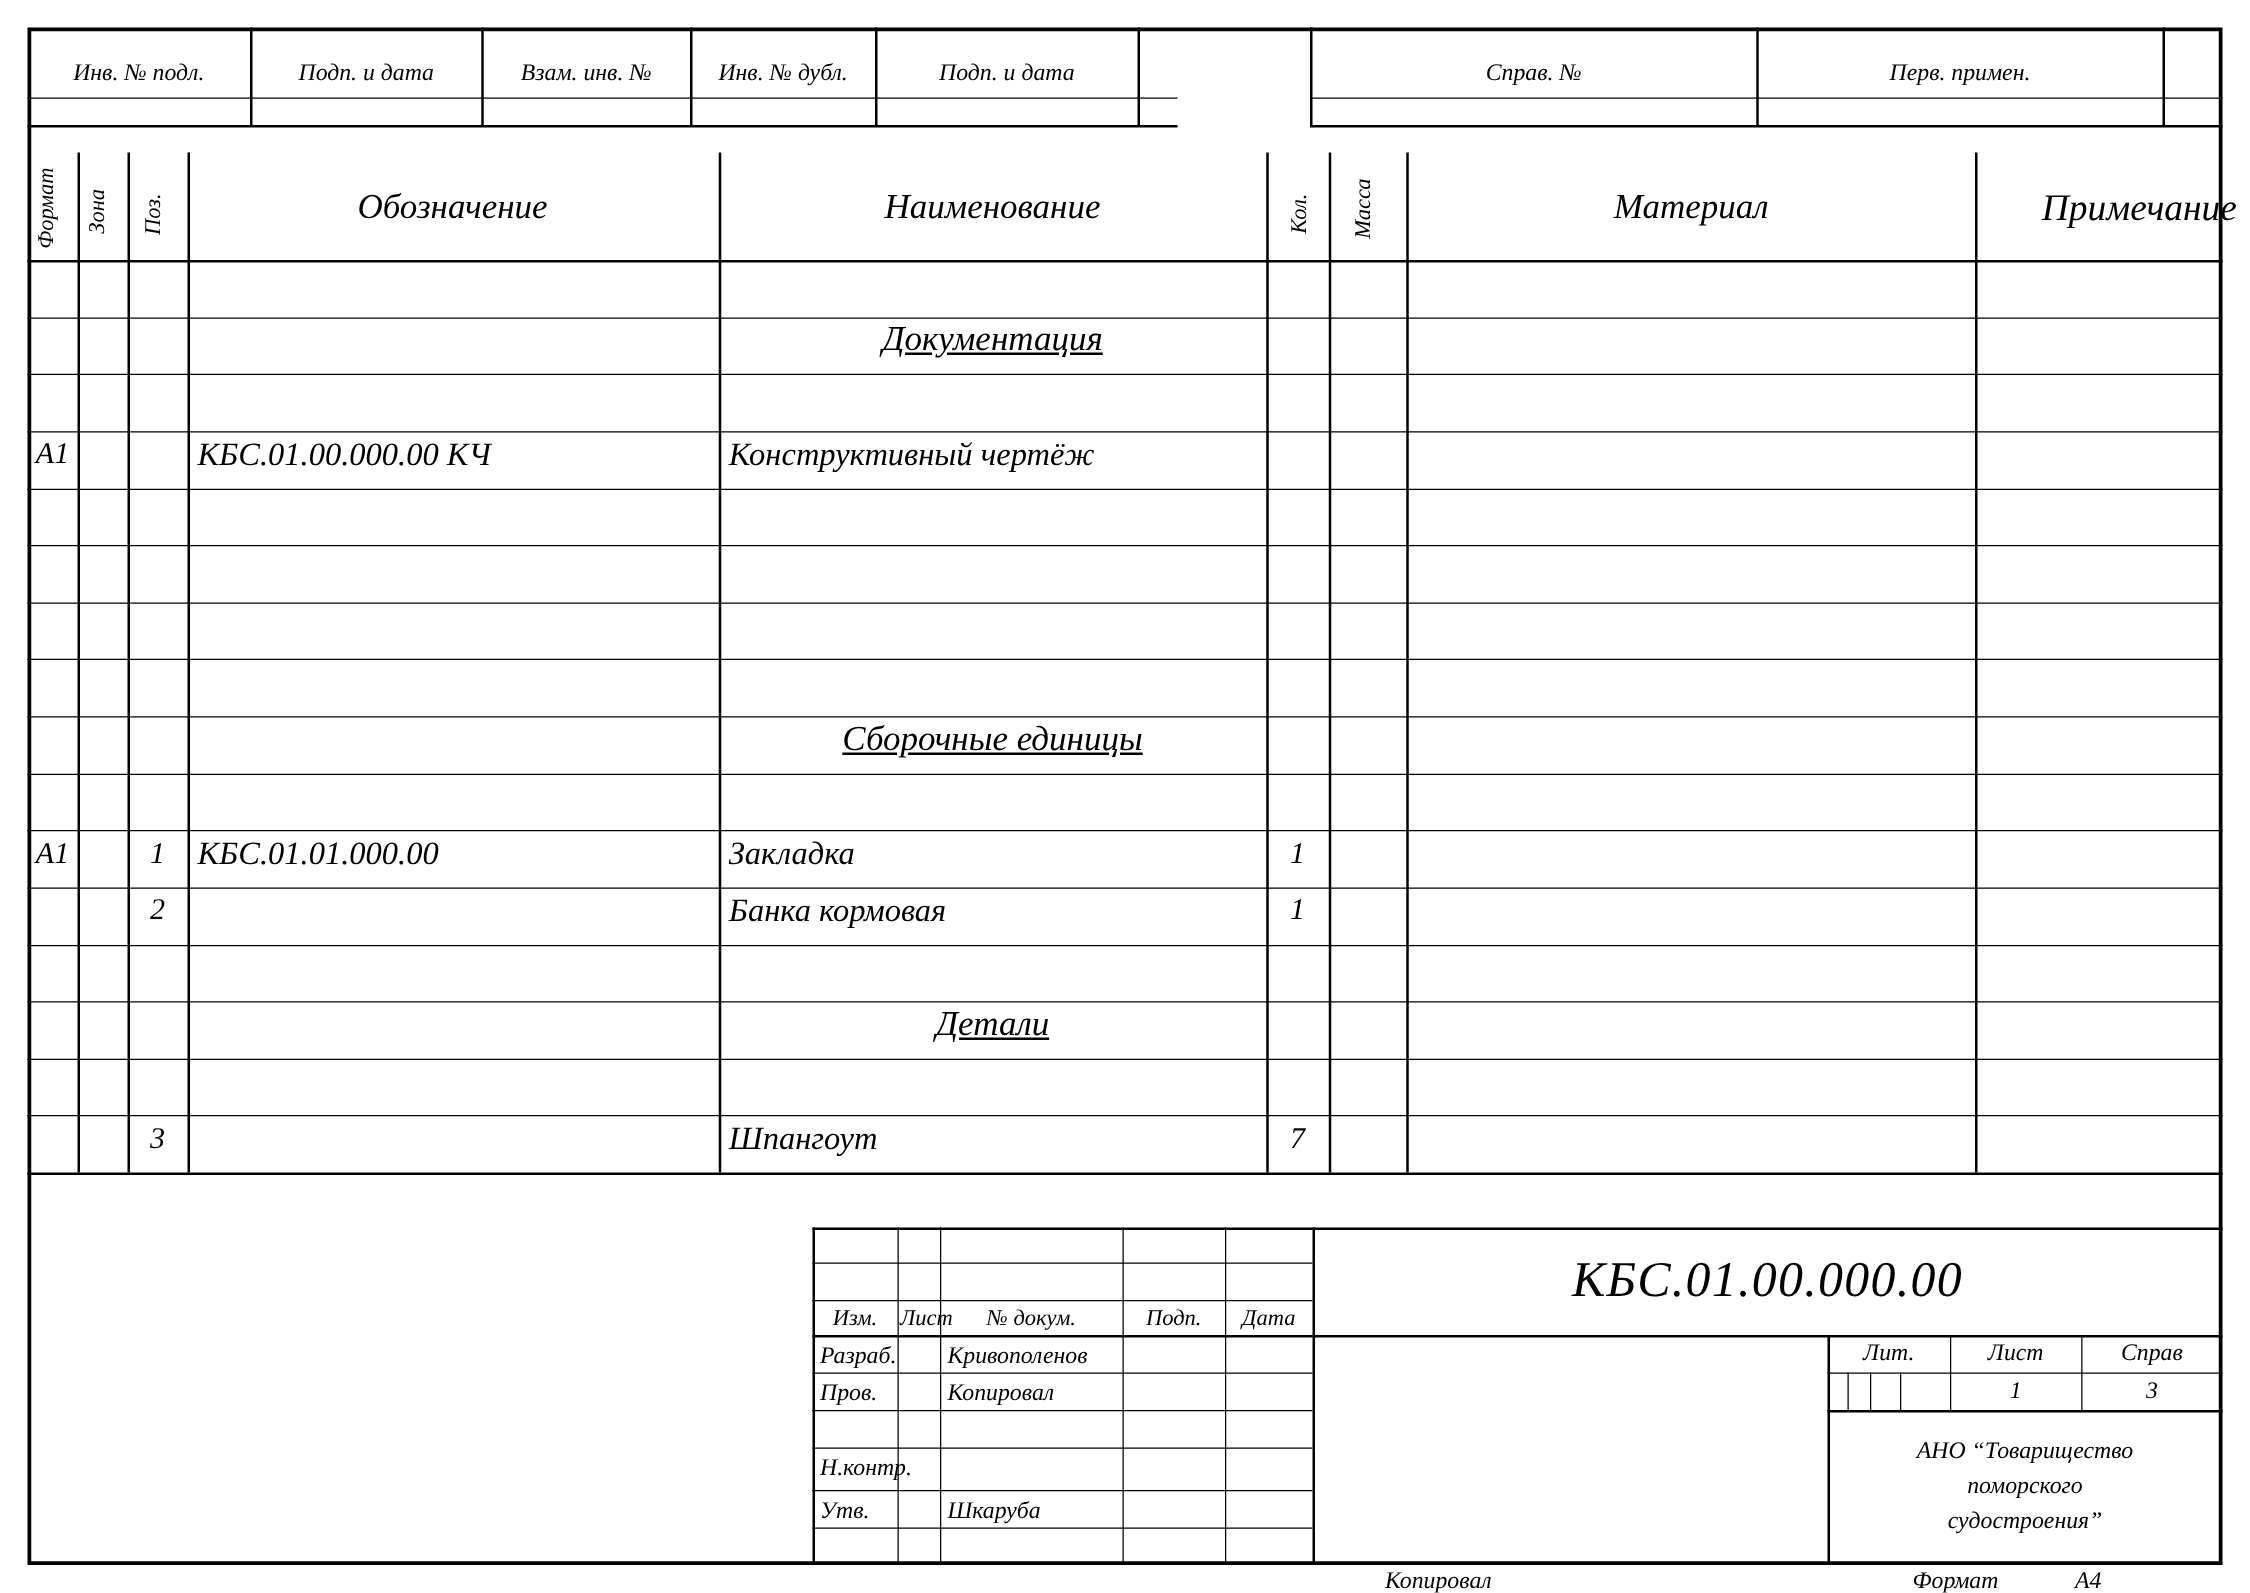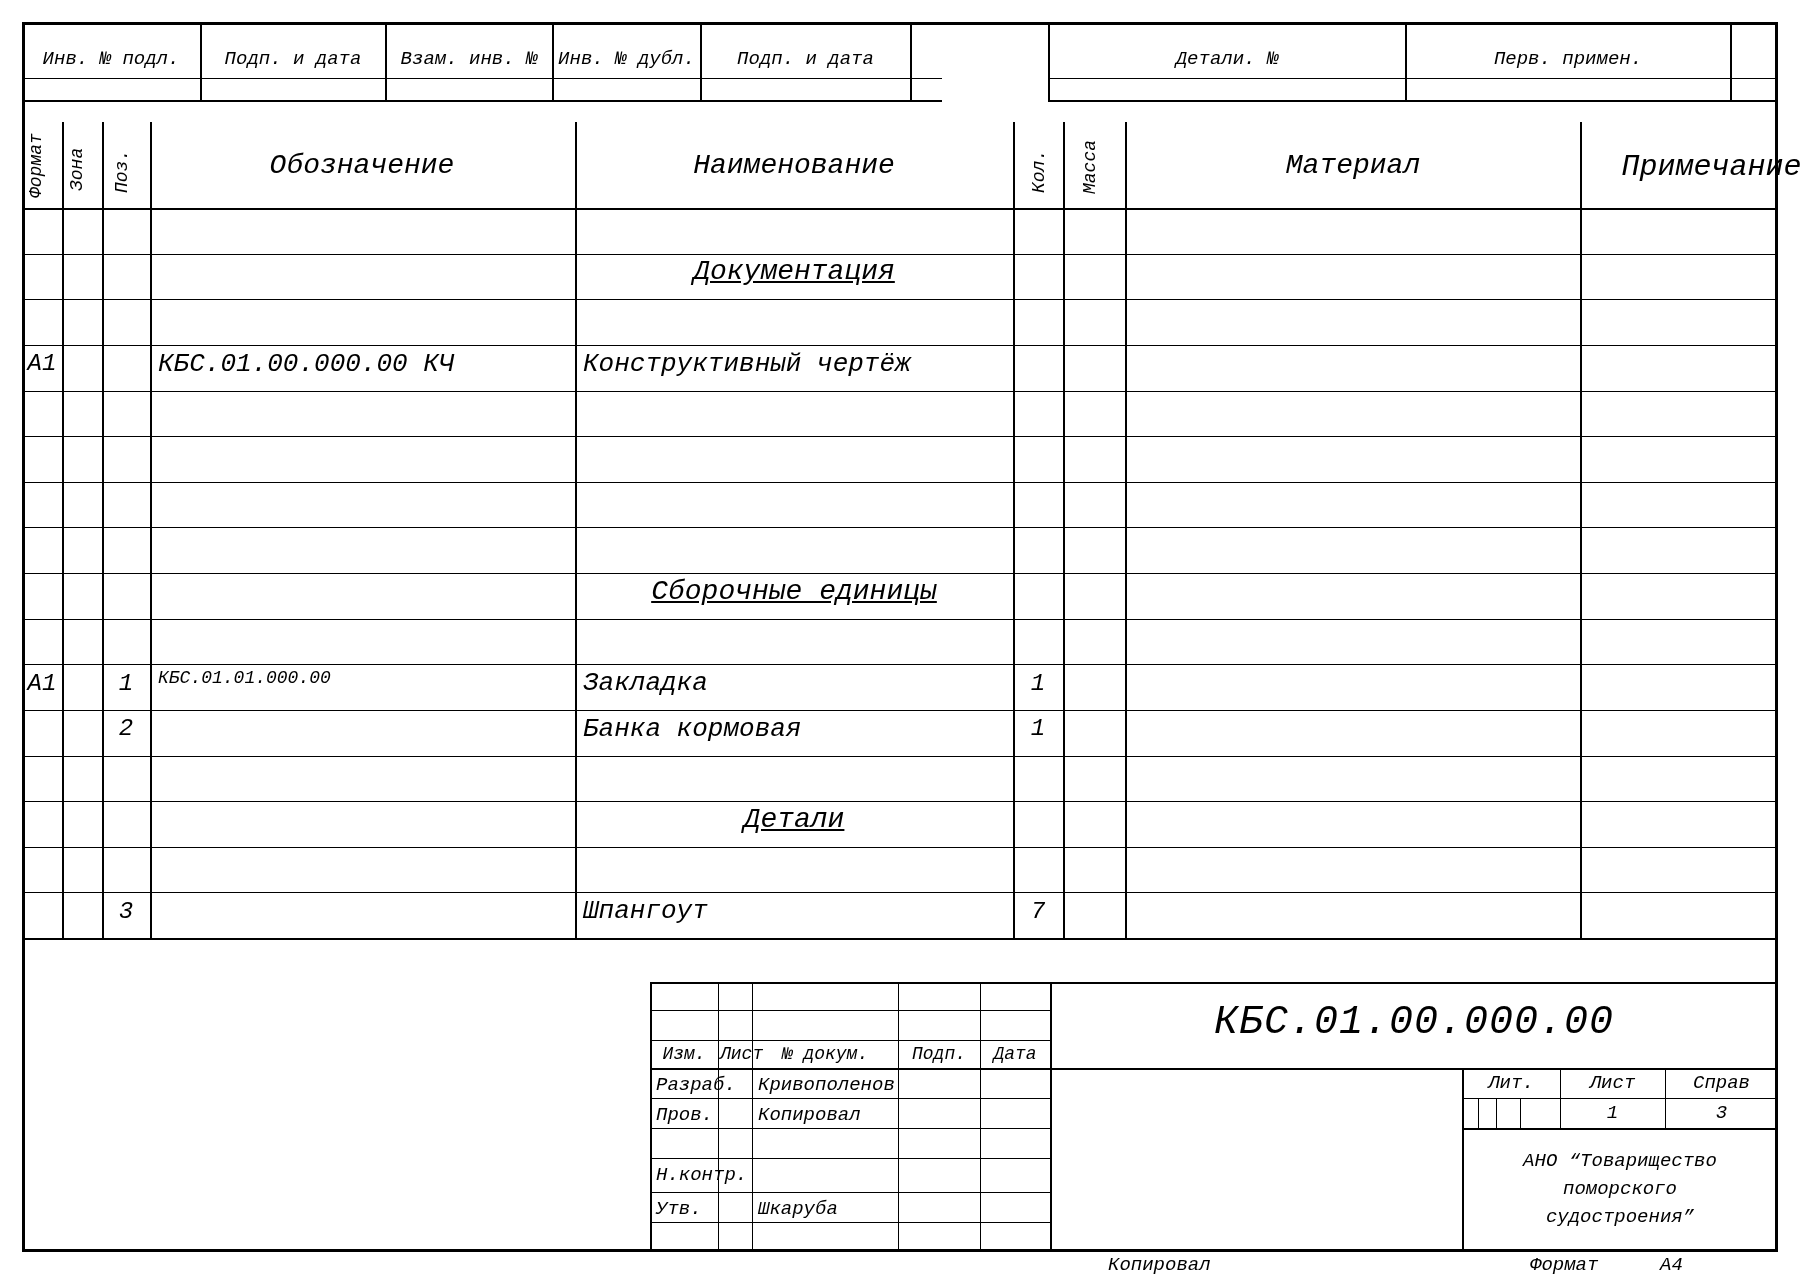--- a/index.html
+++ b/index.html
@@ -1,17 +1,17 @@
 <!DOCTYPE html>
 <html><head>
 <meta charset="utf-8">
 <style>
   html,body{margin:0;padding:0;background:#ffffff;}
   body{width:1800px;height:1274px;font-family:"Liberation Serif",serif;color:#000;}
-  .sheet{position:relative;width:1800px;height:1153px;box-sizing:border-box;font-family:Liberation Mono, monospace;}
+  .sheet{position:relative;width:1800px;height:1153px;box-sizing:border-box;}
   .frame{position:absolute;left:22px;top:22px;width:1756px;height:1230px;border:3px solid #000;box-sizing:border-box;}
   
   .t{position:absolute;font-style:italic;white-space:nowrap;}
   .ctr{text-align:center;}
   
   .h{position:absolute;background:#000;height:1px;}
   .h2{position:absolute;background:#000;height:2px;}
   .v{position:absolute;background:#000;width:1px;}
   .v2{position:absolute;background:#000;width:2px;}
   .vert{writing-mode:vertical-rl;transform:rotate(180deg);}
@@ -36,21 +36,21 @@
   <div class="v2" style="left:910px;top:22px;height:78px;"></div>
   <div class="v2" style="left:1048px;top:22px;height:78px;"></div>
   <div class="v2" style="left:1405px;top:22px;height:78px;"></div>
   <div class="v2" style="left:1730px;top:22px;height:78px;"></div>
 
   <div class="t ctr" style="left:25px;top:48px;width:172px;font-size:19px;">Инв. № подл.</div>
   <div class="t ctr" style="left:203px;top:48px;width:180px;font-size:19px;">Подп. и дата</div>
   <div class="t ctr" style="left:388px;top:48px;width:162px;font-size:19px;">Взам. инв. №</div>
   <div class="t ctr" style="left:555px;top:48px;width:143px;font-size:19px;">Инв. № дубл.</div>
   <div class="t ctr" style="left:703px;top:48px;width:205px;font-size:19px;">Подп. и дата</div>
-  <div class="t ctr" style="left:1051px;top:48px;width:352px;font-size:19px;">Детали. №</div>
+  <div class="t ctr" style="left:1051px;top:48px;width:352px;font-size:19px;">Справ. №</div>
   <div class="t ctr" style="left:1408px;top:48px;width:320px;font-size:19px;">Перв. примен.</div>
 
   <div class="h2" style="left:22px;top:208px;width:1756px;"></div>
 
   <div class="h2" style="left:22px;top:938px;width:1756px;"></div>
 
   <div class="v2" style="left:62px;top:122px;height:816px;"></div>
   <div class="v2" style="left:102px;top:122px;height:816px;"></div>
   <div class="v2" style="left:150px;top:122px;height:816px;"></div>
   <div class="v2" style="left:575px;top:122px;height:816px;"></div>
@@ -81,21 +81,21 @@
       <div class="h" style="left: 22px; top: 436px; width: 1756px;"></div>
       <div class="h" style="left: 22px; top: 482px; width: 1756px;"></div>
       <div class="h" style="left: 22px; top: 527px; width: 1756px;"></div>
       <div class="h" style="left: 22px; top: 573px; width: 1756px;"></div>
       <div class="h" style="left: 22px; top: 619px; width: 1756px;"></div>
       <div class="t ctr und" style="left: 575px; top: 576px; width: 438px; font-size: 28px;">Сборочные единицы</div>
       <div class="h" style="left: 22px; top: 664px; width: 1756px;"></div>
       <div class="h" style="left: 22px; top: 710px; width: 1756px;"></div>
       <div class="t ctr" style="left: 22px; top: 670px; width: 40px; font-size: 24px;">А1</div>
       <div class="t ctr" style="left: 102px; top: 670px; width: 48px; font-size: 24px;">1</div>
-      <div class="t" style="left: 158px; top: 668px; width: auto; font-size: 18px;">КБС.01.01.000.00</div>
+      <div class="t" style="left: 158px; top: 668px; width: auto; font-size: 26px;">КБС.01.01.000.00</div>
       <div class="t" style="left: 583px; top: 668px; width: auto; font-size: 26px;">Закладка</div>
       <div class="t ctr" style="left: 1013px; top: 670px; width: 50px; font-size: 24px;">1</div>
       <div class="h" style="left: 22px; top: 756px; width: 1756px;"></div>
       <div class="t ctr" style="left: 102px; top: 715px; width: 48px; font-size: 24px;">2</div>
       <div class="t" style="left: 583px; top: 714px; width: auto; font-size: 26px;">Банка кормовая</div>
       <div class="t ctr" style="left: 1013px; top: 715px; width: 50px; font-size: 24px;">1</div>
       <div class="h" style="left: 22px; top: 801px; width: 1756px;"></div>
       <div class="h" style="left: 22px; top: 847px; width: 1756px;"></div>
       <div class="t ctr und" style="left: 575px; top: 804px; width: 438px; font-size: 28px;">Детали</div>
       <div class="h" style="left: 22px; top: 892px; width: 1756px;"></div>

